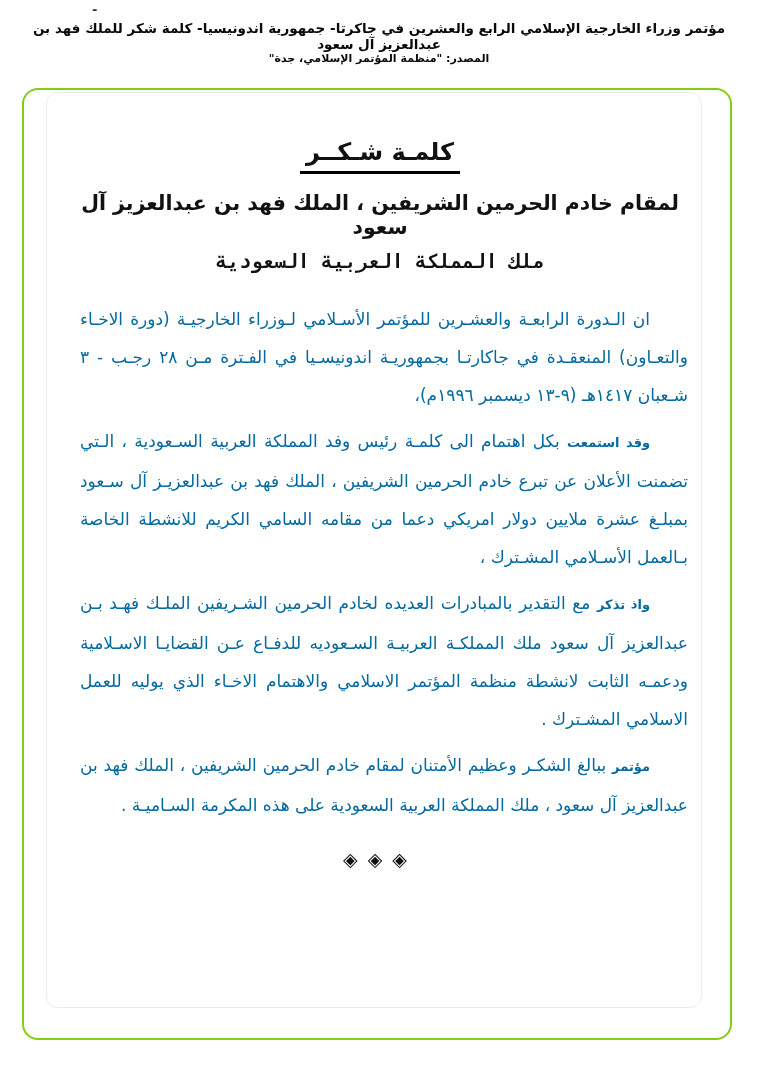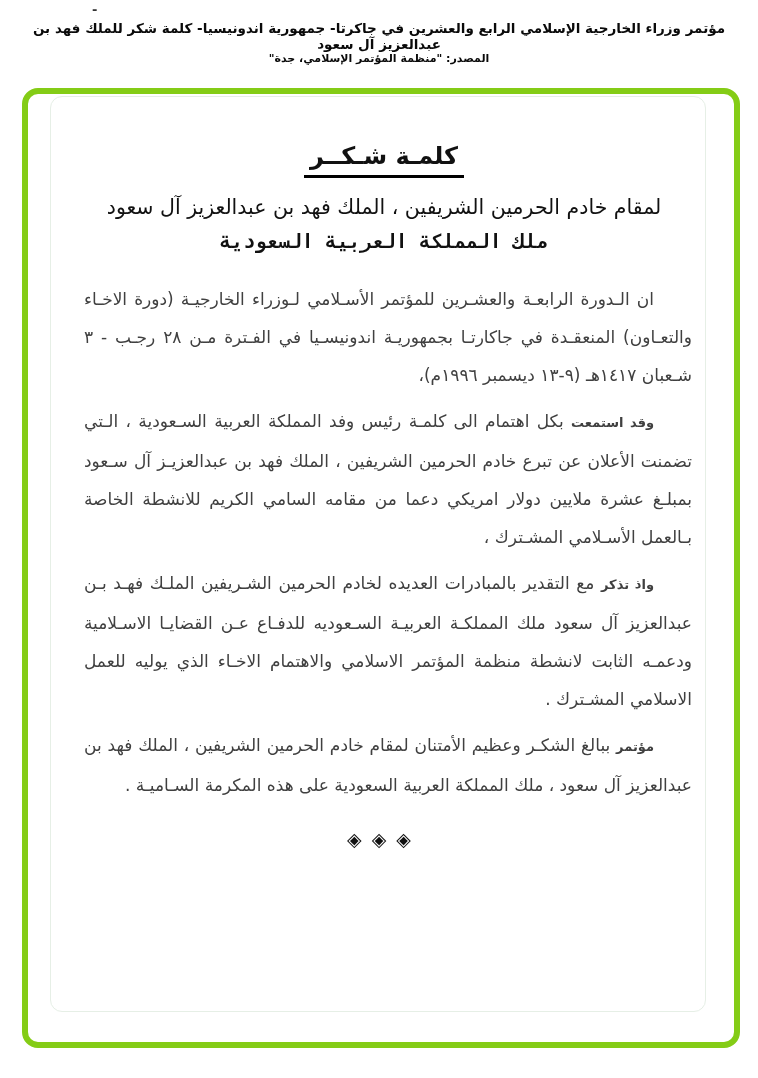--- a/index.html
+++ b/index.html
@@ -46,21 +46,21 @@
     font-weight: bold;
     font-size: 11px;
     color: #0a0a0a;
   }
   .frame {
     position: absolute;
     left: 22px;
     top: 88px;
     width: 706px;
     height: 948px;
-    border: 6px solid #84cc16;
+    border: 2px solid #84cc16;
     border-radius: 16px;
     background: #ffffff;
   }
   .scan-edge {
     position: absolute;
     left: 22px;
     right: 28px;
     top: 2px;
     bottom: 30px;
     border: 1px solid #e6efe6;
@@ -83,40 +83,40 @@
   .doc-title .underlined {
     display: inline-block;
     font-size: 24px;
     font-weight: bold;
     padding: 0 6px 5px 6px;
     border-bottom: 3px solid #000000;
   }
   .doc-subtitle1 {
     text-align: center;
     font-size: 20.5px;
-    font-weight: normal;
+    font-weight: bold;
     margin: 17px 0 0 0;
   }
   .doc-subtitle2 {
     text-align: center;
     font-size: 19.5px;
     font-weight: bold;
     margin: 11px 0 0 0;
     font-family: Liberation Mono, monospace;
   }
   .body-text {
     margin-top: 26px;
   }
   .body-text p {
     font-size: 17px;
     line-height: 38px;
     text-align: justify;
     text-indent: 38px;
     margin: 0 0 8px 8px;
-    color: #404040;
+    color: #0369a1;
   }
   .body-text .lead {
     font-weight: bold;
     font-size: 13px;
   }
   .ornament {
     text-align: center;
     font-size: 19px;
     letter-spacing: 10px;
     margin-top: 24px;

